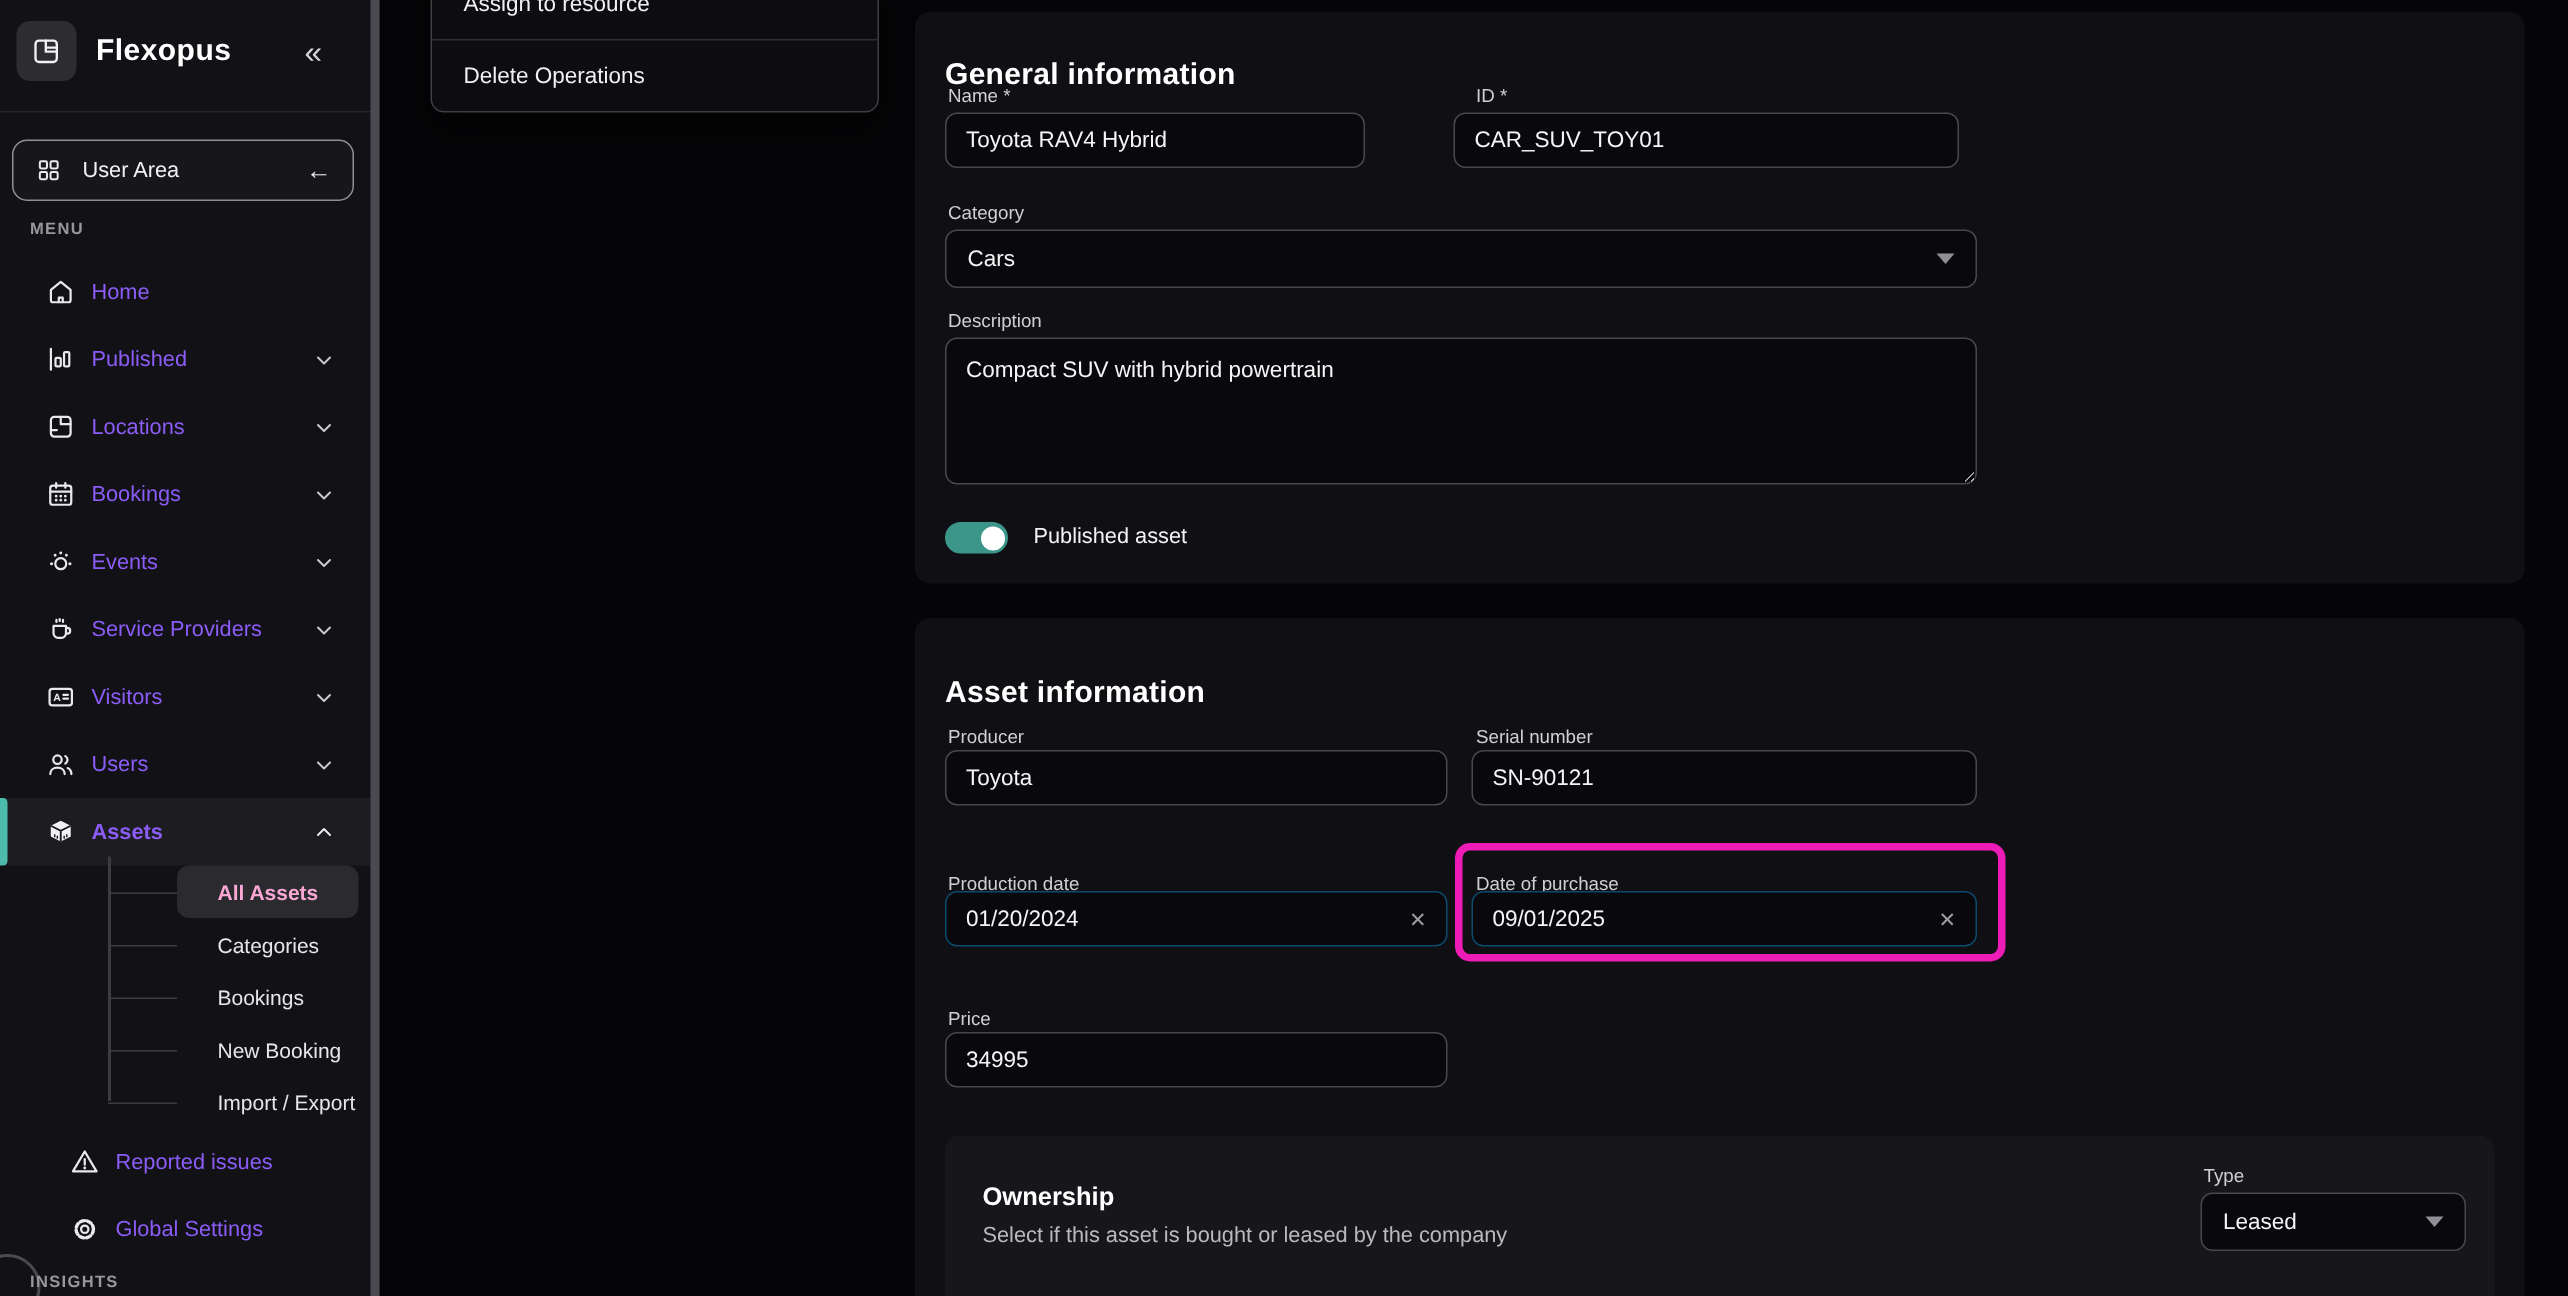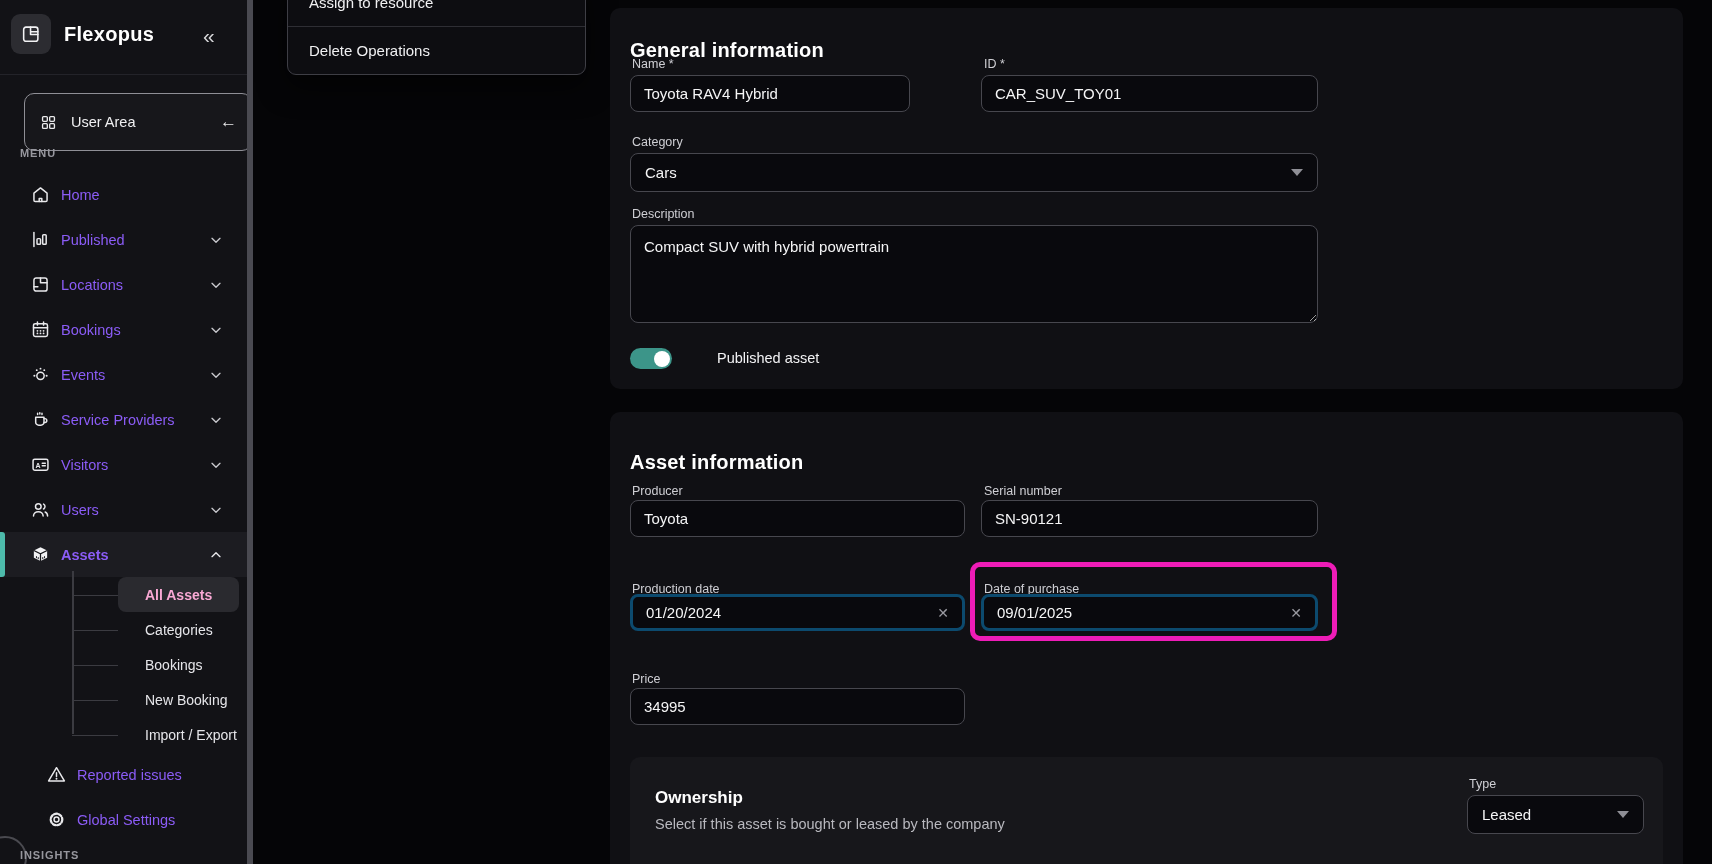--- a/index.html
+++ b/index.html
@@ -7,22 +7,22 @@
          font-family:"Liberation Sans",sans-serif;color:#f4f4f5;}
 
   
   .sidebar{position:absolute;left:0;top:0;width:253px;height:864px;background:#121216;}
   .sidebar-scrollbar{position:absolute;right:0;top:0;width:6px;height:864px;background:#4a4a51;}
   .logo-row{position:absolute;top:14px;left:11px;display:flex;align-items:center;gap:13px;}
   .logo-badge{width:40px;height:40px;background:#2c2c31;border-radius:9px;display:flex;align-items:center;justify-content:center;}
   .brand{font-size:20px;font-weight:bold;letter-spacing:.3px;color:#fff;}
   .collapse-glyph{position:absolute;top:24px;left:203px;font-size:21px;color:#d7d7da;cursor:pointer;}
   .sidebar-divider{position:absolute;top:74px;left:0;width:247px;height:1px;background:#232329;}
-  .user-area{position:absolute;top:93px;left:8px;width:228px;height:58px;border:1.5px solid #8f8f96;border-radius:10px;
-             background:#17171b;display:flex;align-items:center;gap:13px;padding:0 14px;box-sizing:border-box;cursor:pointer;margin-left:16px;}
+  .user-area{position:absolute;top:93px;left:8px;width:228px;height:41px;border:1.5px solid #8f8f96;border-radius:10px;
+             background:#17171b;display:flex;align-items:center;gap:13px;padding:0 14px;box-sizing:border-box;cursor:pointer;}
   .user-area-label{font-size:14.5px;color:#f0f0f2;}
   .back-glyph{margin-left:auto;font-size:17px;color:#e8e8ea;}
   .section-label{position:absolute;left:20px;font-size:11px;font-weight:bold;letter-spacing:.9px;color:#97979e;}
   .nav{position:absolute;top:172px;left:0;width:247px;}
   .nav-item{position:relative;height:45px;display:flex;align-items:center;gap:10px;padding-left:30px;font-size:14.5px;color:#8b5cf6;cursor:pointer;}
   .nav-item .chev{position:absolute;right:23px;top:50%;margin-top:-8px;}
   .nav-item.active{background:#1c1c21;font-weight:bold;}
   .nav-item.active::before{content:"";position:absolute;left:0;top:0;bottom:0;width:5px;background:#4dbbab;border-radius:0 3px 3px 0;}
   .subnav{position:absolute;top:577px;left:0;width:247px;}
   .spine{position:absolute;left:72px;top:-6px;width:1.5px;height:163px;background:#3b3b41;}
@@ -41,32 +41,32 @@
   .menu-item + .menu-item{border-top:1px solid #2e2e34;}
 
   
   .card{position:absolute;background:#101014;border-radius:10px;}
   .card1{left:610px;top:8px;width:1073px;height:381px;}
   .card2{left:610px;top:412px;width:1073px;height:452px;border-bottom-left-radius:0;border-bottom-right-radius:0;}
   .card-title{position:absolute;left:20px;font-size:20px;font-weight:bold;letter-spacing:.2px;color:#fff;}
   .f-label{position:absolute;font-size:12.5px;color:#cfcfd4;}
   .tin{position:absolute;height:37px;background:#09090d;border:1px solid #47474e;border-radius:8px;box-sizing:border-box;
        color:#f5f5f6;font-size:15px;padding:0 13px;font-family:inherit;outline:none;}
-  .field-box{position:absolute;height:37px;background:#09090d;border:3px solid #0c4a6e;border-radius:8px;box-sizing:border-box;
+  .field-box{position:absolute;height:37px;background:#09090d;border:1px solid #0c4a6e;border-radius:8px;box-sizing:border-box;
              display:flex;align-items:center;padding:0 13px;}
   .field-box input{flex:1;background:transparent;border:none;outline:none;color:#f5f5f6;font-size:15px;font-family:inherit;padding:0;}
   .clear-btn{color:#9a9aa1;font-size:14px;cursor:pointer;margin-left:8px;}
   .select-box{position:absolute;height:39px;background:#09090d;border:1px solid #47474e;border-radius:8px;box-sizing:border-box;
               display:flex;align-items:center;padding:0 14px;font-size:15px;color:#f5f5f6;cursor:pointer;}
   .caret{margin-left:auto;width:0;height:0;border-left:6px solid transparent;border-right:6px solid transparent;border-top:7px solid #8f8f96;}
   .area{position:absolute;background:#09090d;border:1px solid #47474e;border-radius:8px;color:#f5f5f6;font-size:15px;
         padding:10px 13px;box-sizing:border-box;resize:vertical;font-family:inherit;outline:none;line-height:1.4;}
   .toggle{position:absolute;width:42px;height:21px;border-radius:11px;background:#3c9589;cursor:pointer;}
   .toggle .knob{position:absolute;right:2.5px;top:2.5px;width:16px;height:16px;background:#fff;border-radius:50%;}
-  .toggle-label{position:absolute;font-size:14.5px;color:#f2f2f4;margin-left:28px;}
+  .toggle-label{position:absolute;font-size:14.5px;color:#f2f2f4;}
   .highlight-ring{position:absolute;left:360px;top:150px;width:367px;height:79px;border:5px solid #ee1cb7;border-radius:10px;box-sizing:border-box;pointer-events:none;}
   .own-card{position:absolute;left:20px;top:345px;width:1033px;height:152px;background:#17171b;border-radius:10px;}
   .own-title{position:absolute;left:25px;top:14px;font-size:17px;font-weight:bold;color:#fff;}
   .own-sub{position:absolute;left:25px;top:44px;font-size:14.5px;color:#b9b9bf;}
 </style>
 </head>
 <body>
 
 <div class="stage">
 
@@ -243,21 +243,21 @@
     <div class="menu-item">Delete Operations</div>
   </div>
 
   <section class="card card1">
     <h2 class="card-title" style="top:14px;">General information</h2>
 
     <label class="f-label" style="left:22px;top:49px;">Name *</label>
     <input class="tin" style="left: 20px; top: 67px; width: 280px;" value="Toyota RAV4 Hybrid">
 
     <label class="f-label" style="left:374px;top:49px;">ID *</label>
-    <input class="tin" style="left: 371px; top: 67px; width: 337px;" value="CAR_SUV_TOY01">
+    <input class="tin" style="left: 359px; top: 67px; width: 337px;" value="CAR_SUV_TOY01">
 
     <label class="f-label" style="left:22px;top:127px;">Category</label>
     <div class="select-box" style="left:20px;top:145px;width:688px;">
       <span>Cars</span>
       <span class="caret"></span>
     </div>
 
     <label class="f-label" style="left:22px;top:199px;">Description</label>
     <textarea class="area" style="left: 20px; top: 217px; width: 688px; height: 98px;">Compact SUV with hybrid powertrain</textarea>
 

